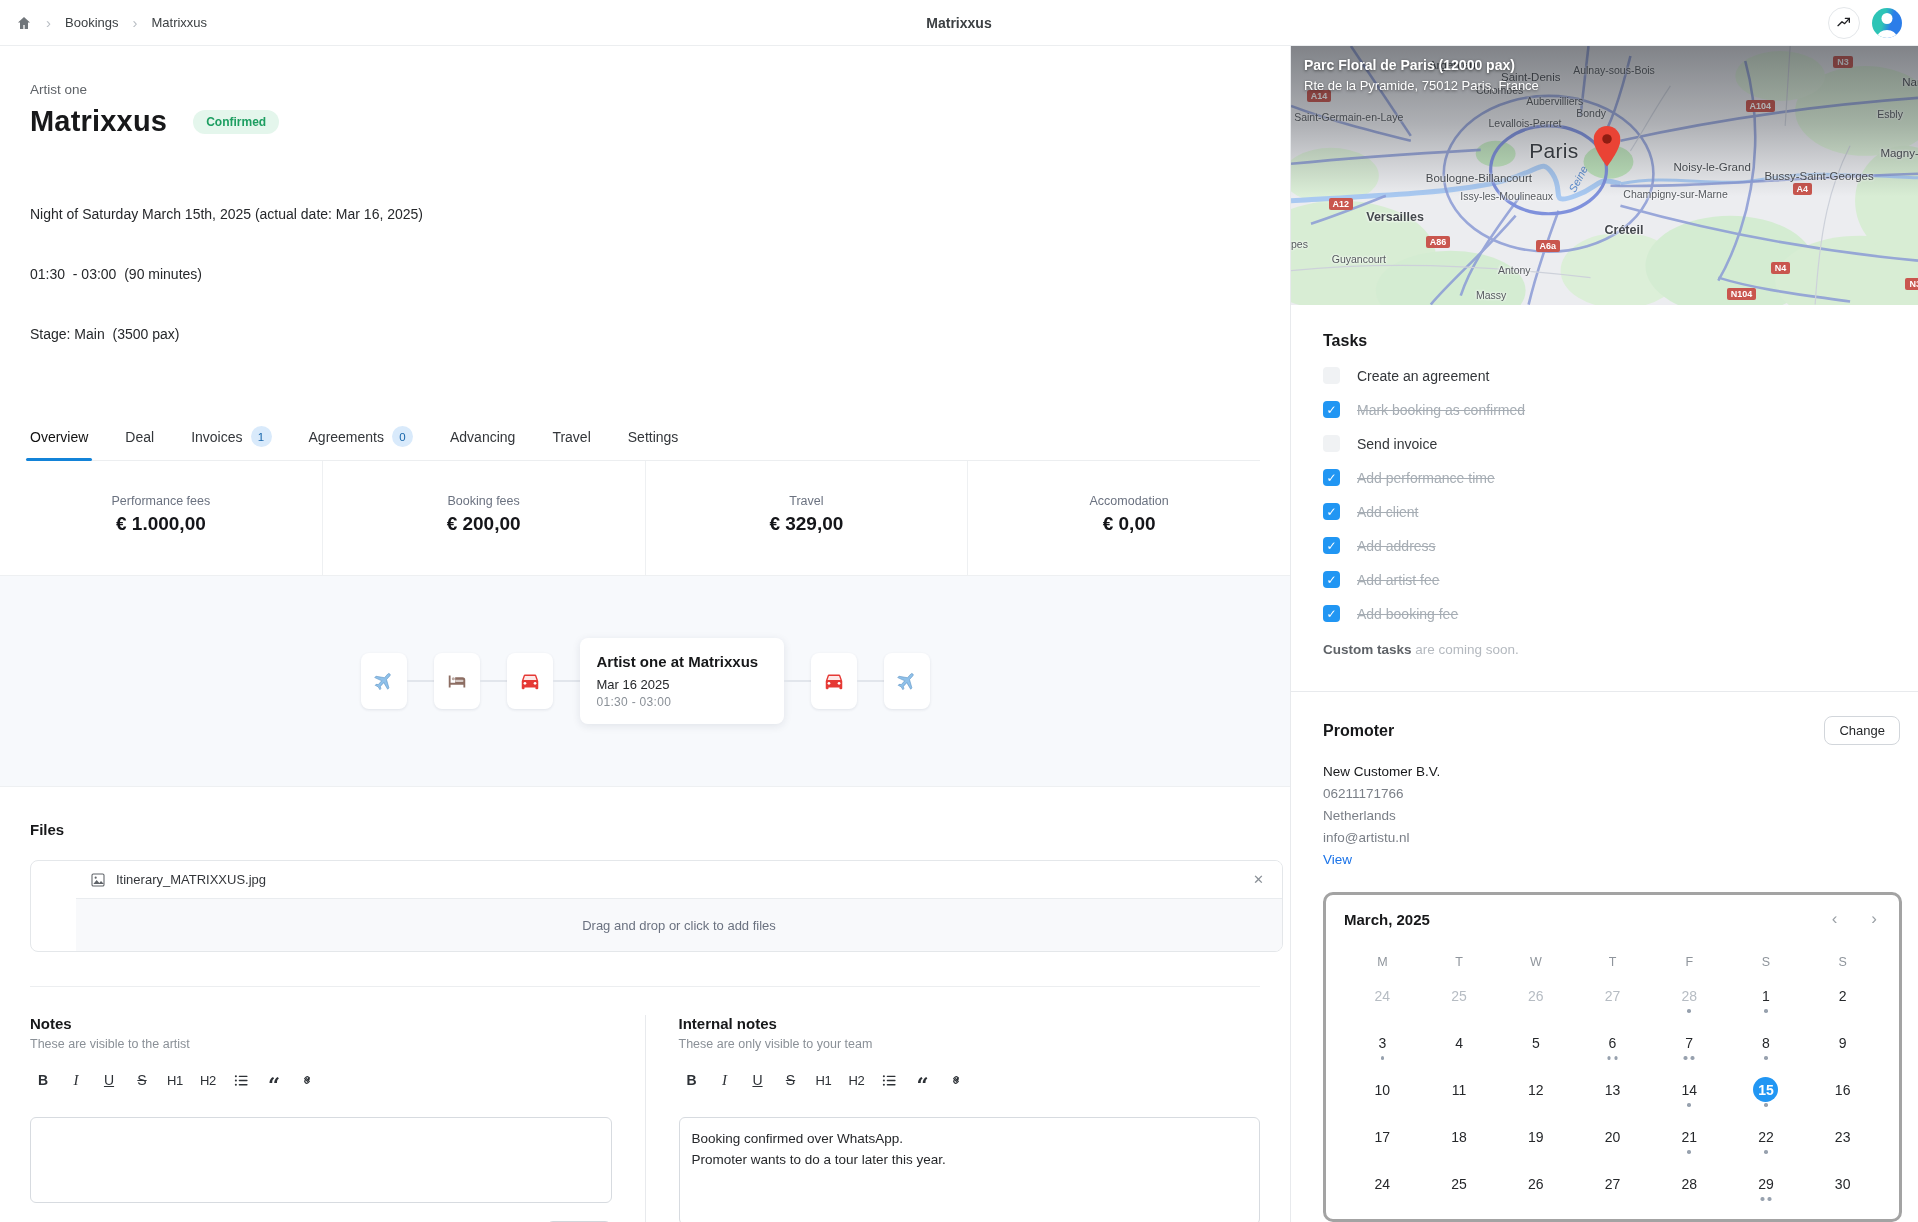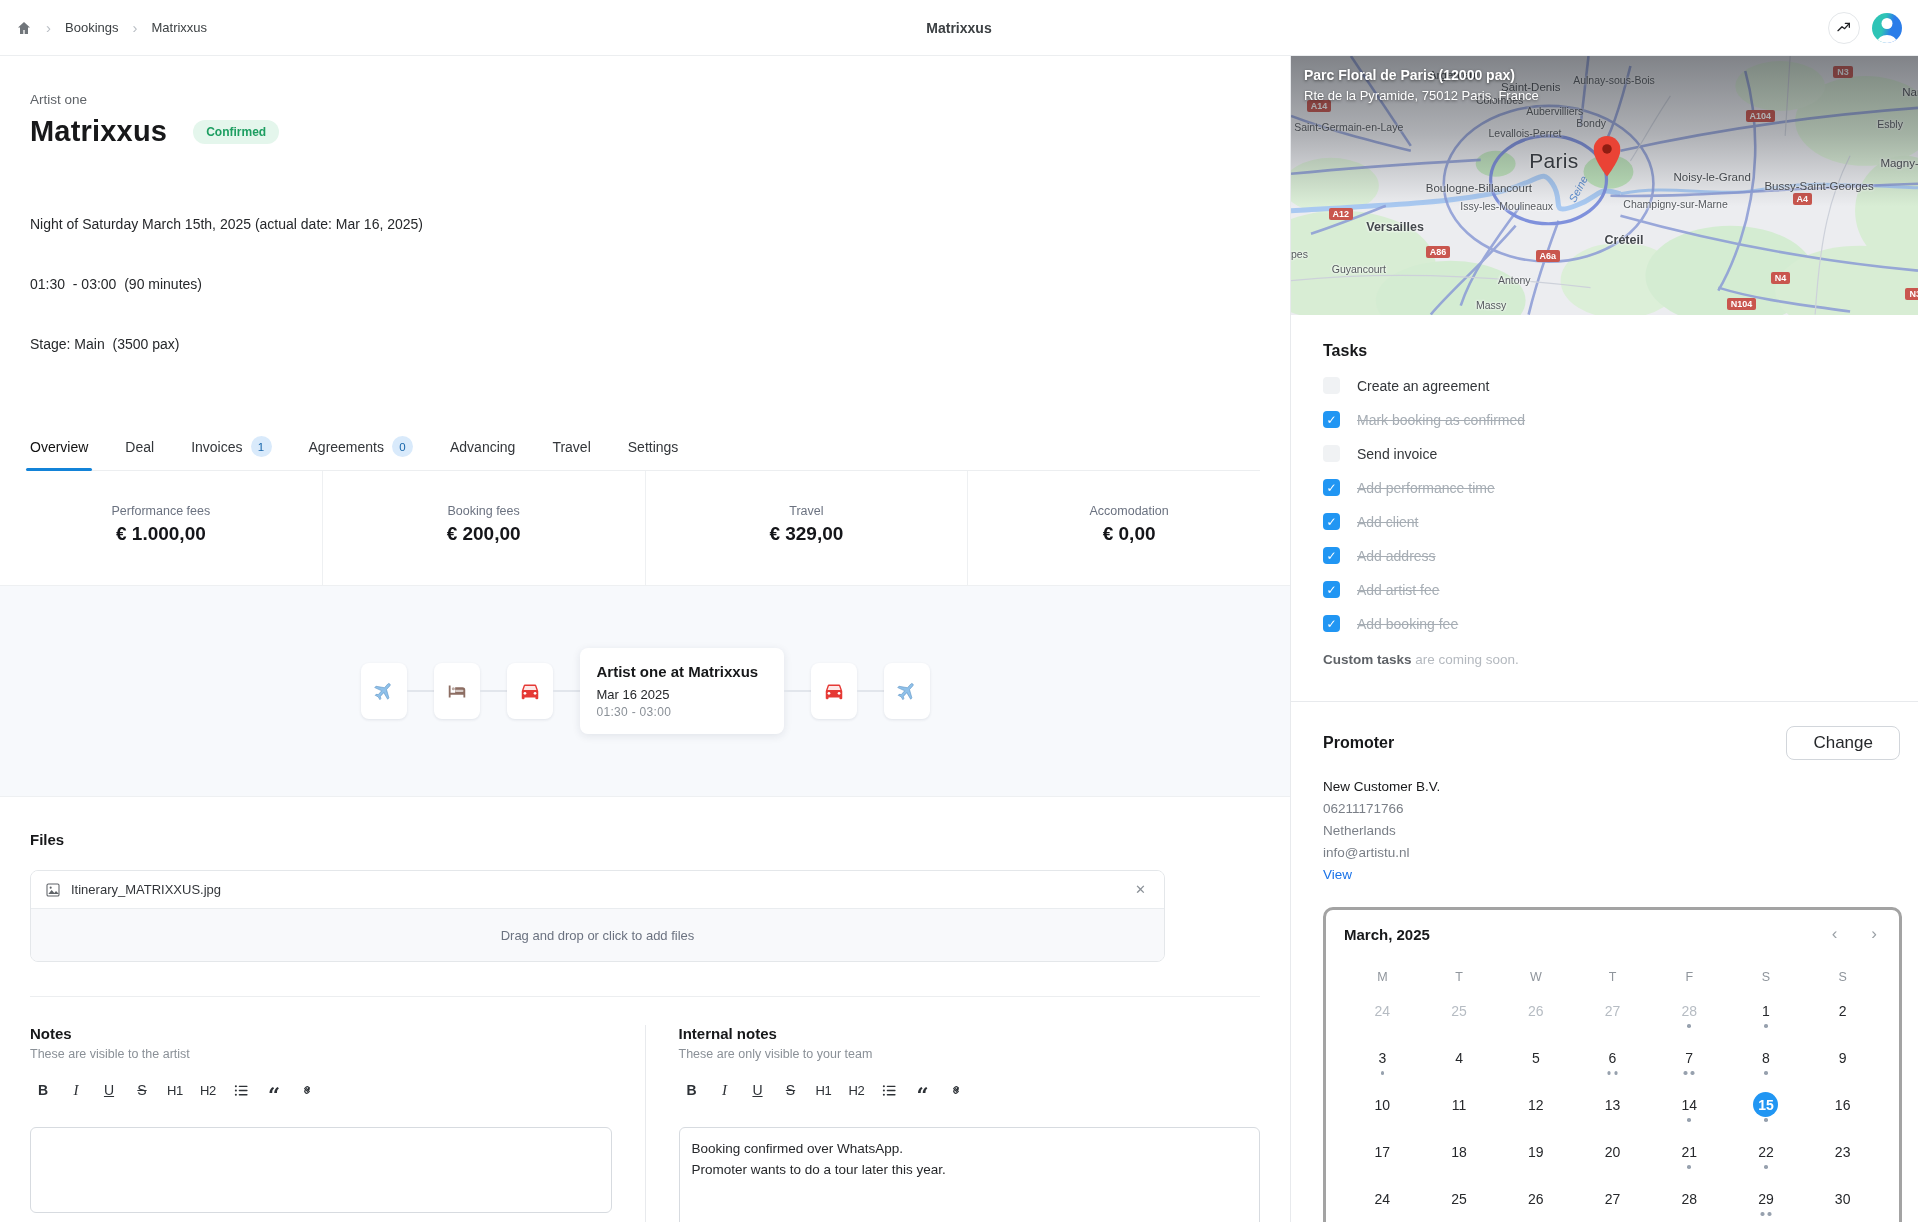--- a/index.html
+++ b/index.html
@@ -1,19 +1,19 @@
 <!DOCTYPE html>
 <html style="--accent: #1383d8; --link: #1a73e8; --check: #2196f3; --confirmed_bg: #e4f6ec; --confirmed_text: #1d9e61; --badge_bg: #d9eafb; --badge_text: #1766ab;"><head>
 <meta charset="utf-8">
 <style>
   html,body{margin:0;padding:0;width:1918px;height:1222px;overflow:hidden;background:#fff;
     font-family:"Liberation Sans","DejaVu Sans",sans-serif;color:#202124;}
   *{box-sizing:border-box;}
   
-  .topbar{position:relative;height:56px;display:flex;align-items:center;padding:0 16px;
+  .topbar{position:relative;height:46px;display:flex;align-items:center;padding:0 16px;
     border-bottom:1px solid #eceef0;background:#fff;}
   .crumbs{display:flex;align-items:center;gap:14px;font-size:13px;color:#3c4043;}
   .crumb{cursor:pointer;}
   .crumb-chev{color:#b9bec4;font-size:15px;line-height:1;}
   .crumb-chev::before{content:"›";}
   .topbar-title{position:absolute;left:0;right:0;text-align:center;font-size:14px;font-weight:700;color:#3c4043;pointer-events:none;}
   .topbar-right{margin-left:auto;display:flex;align-items:center;gap:12px;z-index:2;}
   .trend-btn{width:32px;height:32px;border-radius:50%;border:1px solid #e4e7ea;display:flex;align-items:center;justify-content:center;background:#fff;}
   .avatar{width:30px;height:30px;border-radius:50%;background:linear-gradient(105deg,#2ec4b6 38%,#2b7de9 62%);position:relative;overflow:hidden;}
   .avatar::before{content:"";position:absolute;left:50%;top:5px;transform:translateX(-50%);width:11px;height:11px;border-radius:50%;background:#fff;}
@@ -50,21 +50,21 @@
   .tl-icon{width:46px;height:56px;background:#fff;border-radius:8px;box-shadow:0 1px 3px rgba(25,39,70,.10);
     display:flex;align-items:center;justify-content:center;cursor:pointer;}
   .tl-line{width:27px;height:2px;background:#e2e6ec;}
   .tl-card{width:204px;background:#fff;border-radius:8px;box-shadow:0 2px 8px rgba(25,39,70,.10);padding:15px 17px;cursor:pointer;}
   .tl-card-title{font-size:15px;font-weight:700;color:#17181a;}
   .tl-card-date{font-size:13px;color:#26282b;margin-top:7px;}
   .tl-card-time{font-size:12px;color:#8a9097;margin-top:3px;letter-spacing:.3px;}
   .plane-icon{transform:rotate(42deg);}
   
   .files-heading{margin-top:34px;font-size:15px;font-weight:700;color:#17181a;}
-  .files-card{margin-top:22px;border:1px solid #e4e7ea;border-radius:8px;overflow:hidden;width:1135px;}
+  .files-card{margin-top:22px;border:1px solid #e4e7ea;border-radius:8px;overflow:hidden;width:1253px;padding-left:45px;}
   .file-row{display:flex;align-items:center;gap:10px;height:38px;padding:0 14px;background:#fff;border-bottom:1px solid #e9ecef;cursor:pointer;}
   .file-name{font-size:13px;color:#33363a;flex:1;}
   .file-close{color:#8a9097;font-size:13px;padding:2px 4px;cursor:pointer;}
   .dropzone{height:52px;background:#f8f9fb;display:flex;align-items:center;justify-content:center;font-size:13px;color:#6b7280;cursor:pointer;}
   hr.sect{border:none;border-top:1px solid #eceef0;margin:34px 0 0;}
   
   .notes-grid{display:grid;grid-template-columns:1fr 1px 1fr;column-gap:33px;padding:28px 0 24px;}
   .vdiv{background:#e8eaed;}
   .notes-heading{font-size:15px;font-weight:700;color:#17181a;}
   .notes-sub{font-size:12.5px;color:#8a9097;margin-top:5px;}
@@ -103,21 +103,21 @@
   .task.done .task-checkbox::after{content:"✓";position:absolute;inset:0;color:#fff;font-size:12px;font-weight:700;
     display:flex;align-items:center;justify-content:center;}
   .task-label{font-size:14px;color:#33363a;}
   .task.done .task-label{color:#a6adb4;text-decoration:line-through;}
   .tasks-note{margin-top:20px;font-size:13.5px;color:#b4b9bf;}
   .tasks-note b{color:#5f6368;font-weight:700;}
   hr.side{border:none;border-top:1px solid #e8eaed;margin:16px 0 0;}
   
   .promoter{padding:24px 18px 0 32px;}
   .prom-head{display:flex;align-items:center;justify-content:space-between;gap:9px;}
-  .change-btn{background:#fff;border:1px solid #d2d6db;border-radius:8px;font-size:17px;color:#26282b;padding:6px 26px;cursor:pointer;font-family:inherit;}
+  .change-btn{background:#fff;border:1px solid #d2d6db;border-radius:8px;font-size:13px;color:#26282b;padding:6px 14px;cursor:pointer;font-family:inherit;}
   .prom-details{margin-top:16px;font-size:13.5px;line-height:22px;}
   .prom-name{color:#17181a;}
   .prom-line{color:#7a7f87;}
   .prom-view{color:var(--link,#1a73e8);cursor:pointer;}
   
   .calendar-card{margin:21px 16px 0 32px;border:3px solid #a3a3a3;border-radius:10px;padding:14px 18px;height:330px;}
   .cal-head{display:flex;align-items:center;justify-content:space-between;}
   .cal-title{font-size:15px;font-weight:700;color:#17181a;}
   .cal-nav{display:flex;gap:26px;color:#9aa0a6;font-size:17px;}
   .cal-nav span{cursor:pointer;padding:0 4px;}

